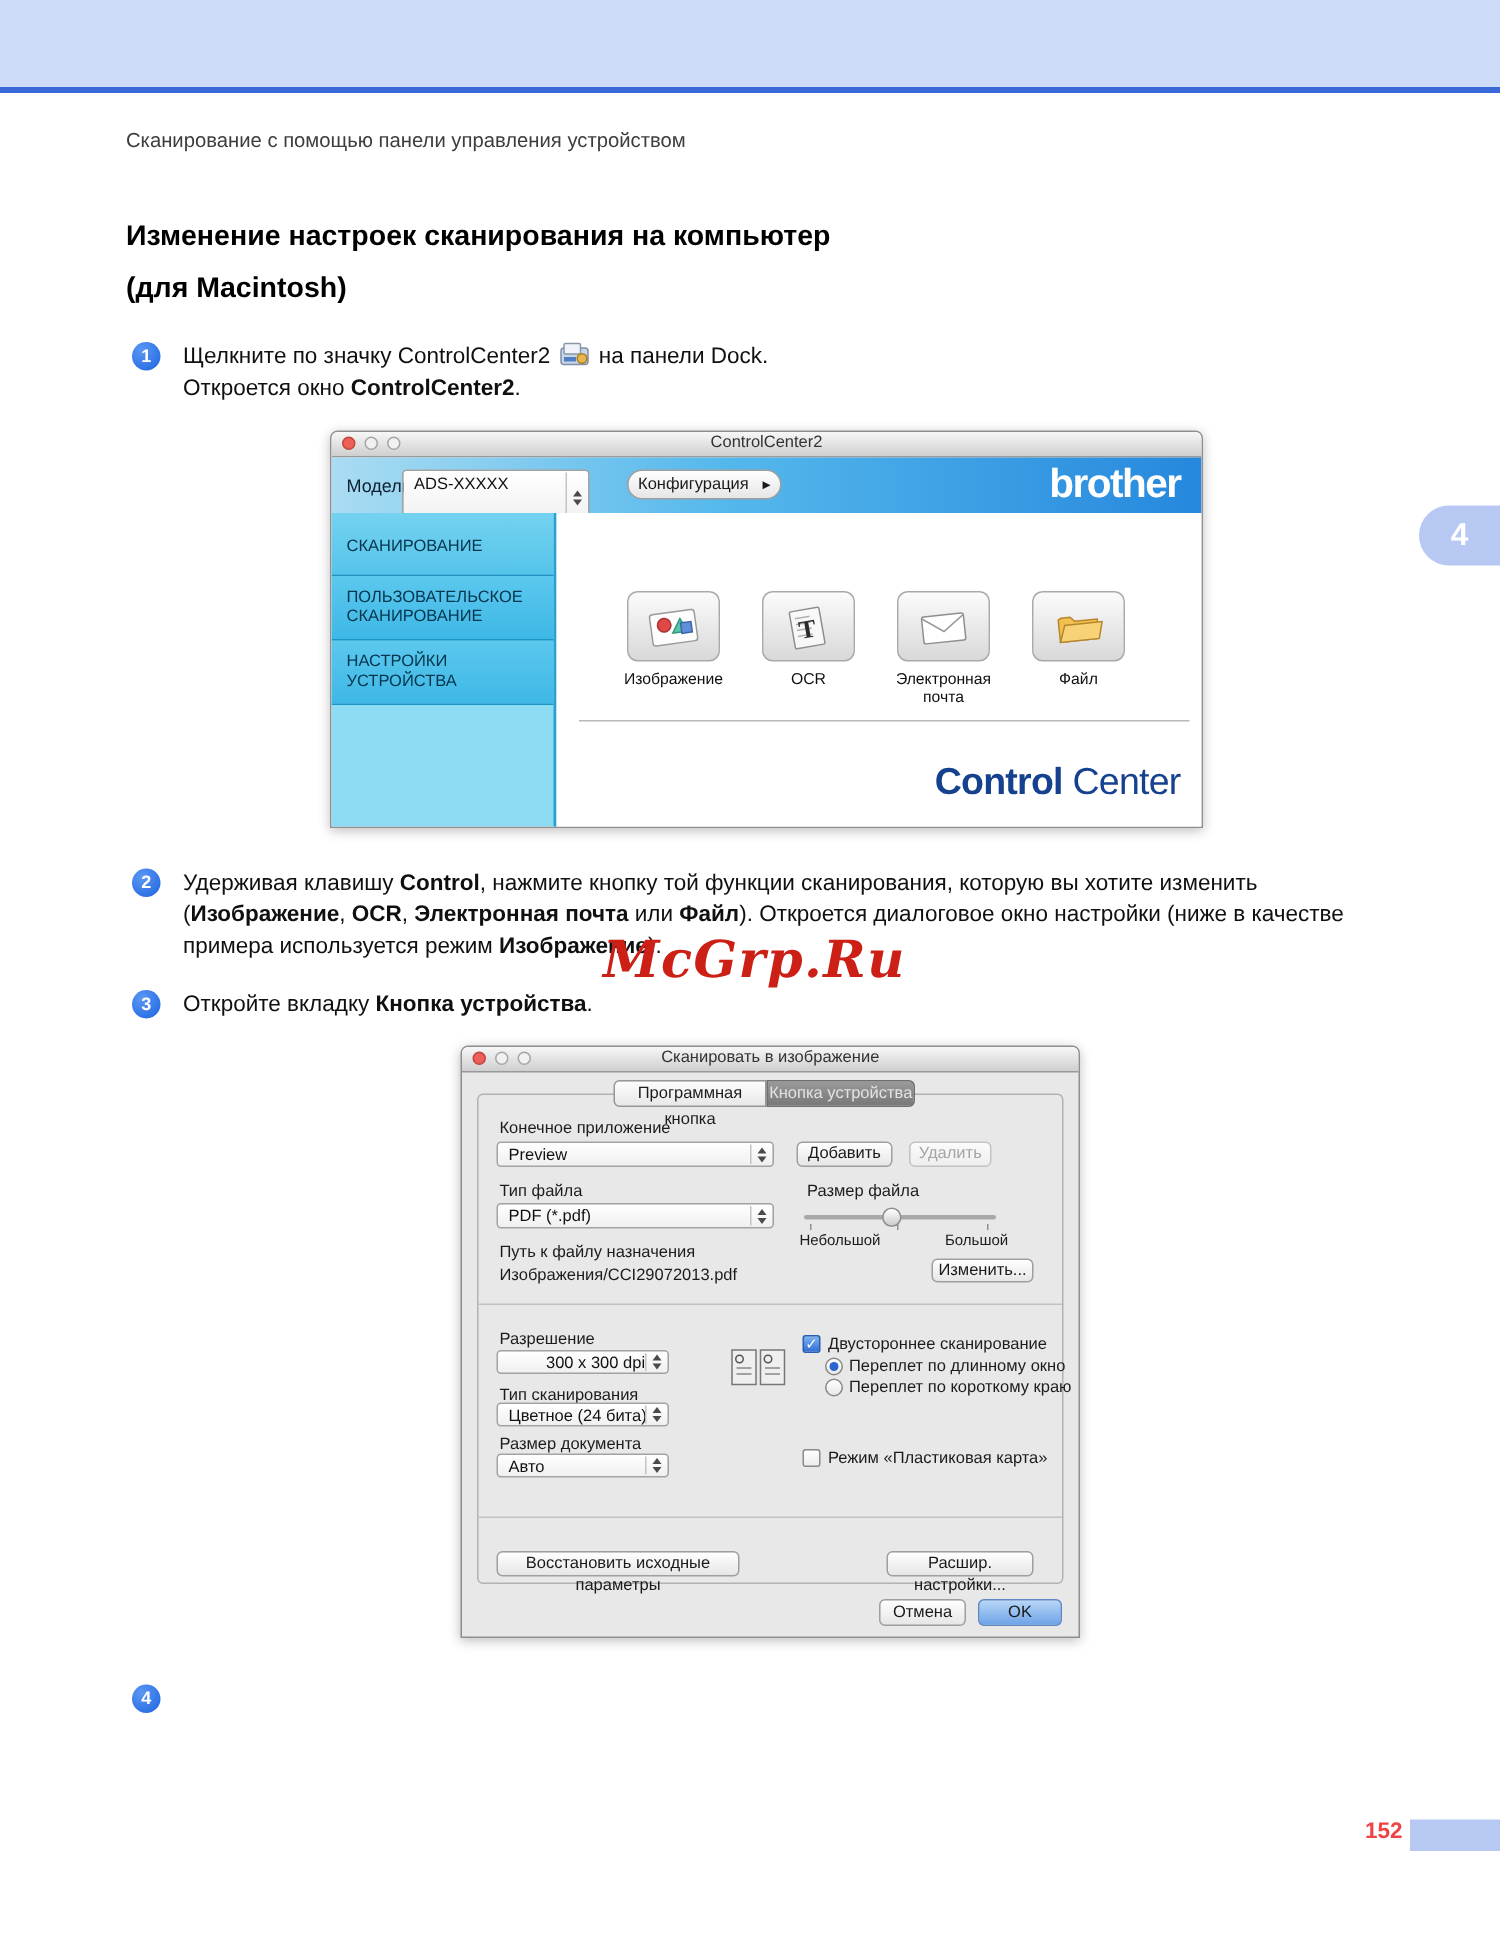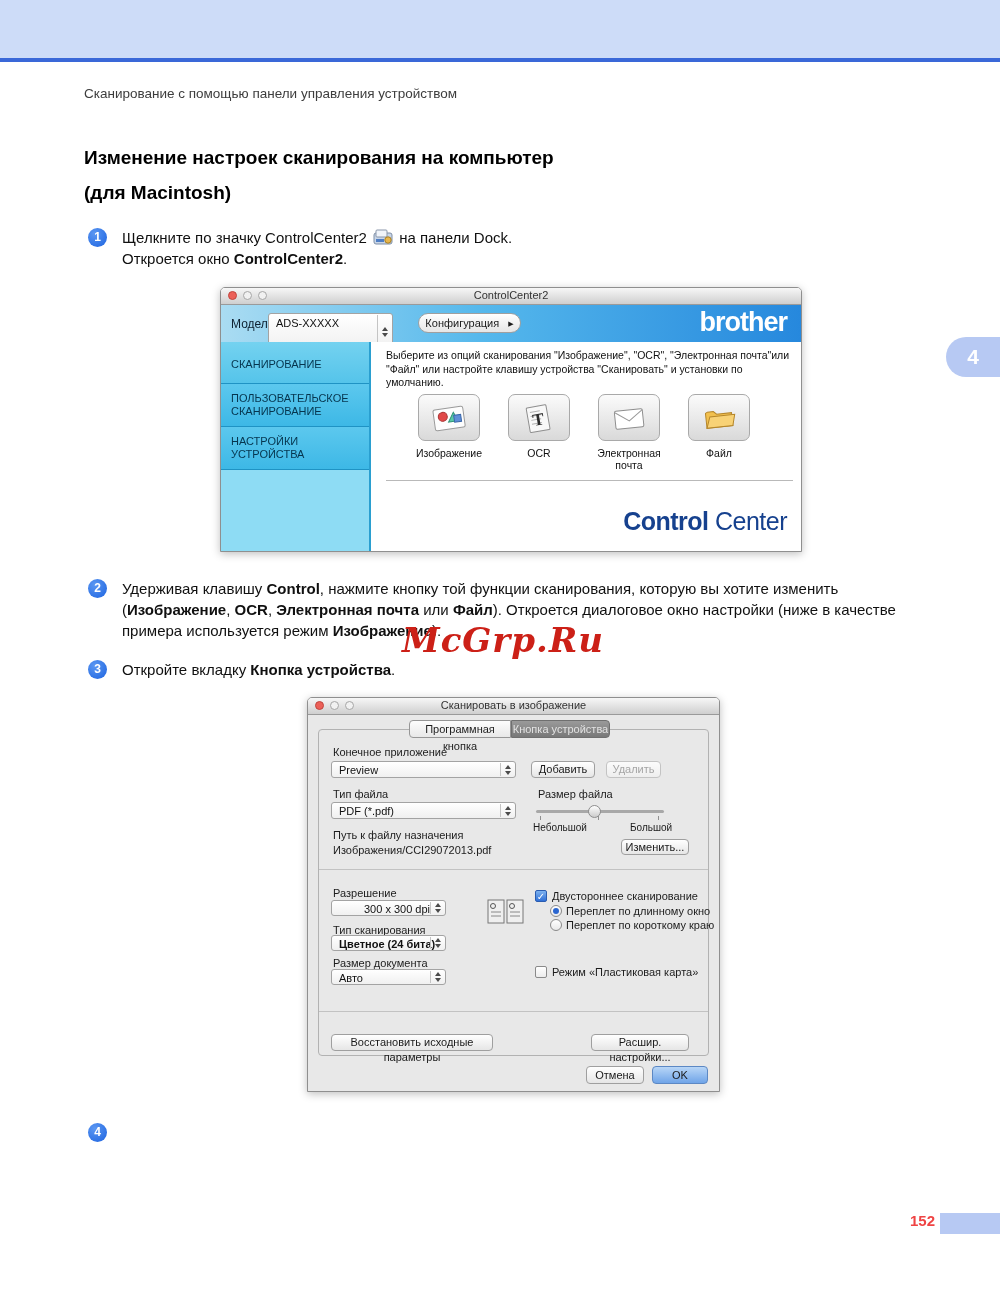--- a/index.html
+++ b/index.html
@@ -160,21 +160,20 @@
     </div>
     <div class="cc2-body">
       <div class="cc2-sidebar">
         <div class="sb-item first">СКАНИРОВАНИЕ</div>
         <div class="sb-item sb-block">ПОЛЬЗОВАТЕЛЬСКОЕ
 СКАНИРОВАНИЕ</div>
         <div class="sb-item sb-block">НАСТРОЙКИ УСТРОЙСТВА</div>
         <div class="sb-end"></div>
       </div>
       <div class="cc2-main">
-        <div class="cc2-desc">Выберите из опций сканирования "Изображение", "OCR", "Электронная почта"или "Файл" или настройте клавишу устройства "Сканировать"  и установки по умолчанию.</div>
         <div class="scan-row">
           <div class="scan-col">
             <div class="scan-btn">
               <svg width="42" height="32" viewBox="0 0 42 32">
                 <g transform="rotate(-8 21 16)">
                   <rect x="6" y="6" width="30" height="21" rx="2" fill="#fdfdfd" stroke="#9a9a9a"></rect>
                   <circle cx="15" cy="14" r="4.5" fill="#e04848" stroke="#a83232"></circle>
                   <polygon points="20,20 26,11 30,20" fill="#58c8a8" stroke="#2f9478"></polygon>
                   <rect x="26" y="14" width="7" height="7" fill="#5f8fd8" stroke="#3a66a8"></rect>
                 </g>
@@ -296,21 +295,21 @@
 
     <div class="dlg-label" style="left:25px;top:189px;">Разрешение</div>
     <div class="mac-select" style="left:23px;top:202px;width:115px;height:16px;padding-left:32px;">
       <span>300 x 300  dpi</span>
       <span class="sel-arrows">
           <span class="tri-up"></span>
           <span class="tri-down"></span>
         </span>
     </div>
     <div class="dlg-label" style="left:25px;top:226px;">Тип сканирования</div>
-    <div class="mac-select" style="left:23px;top:237px;width:115px;height:16px;font-weight:bold;">
+    <div class="mac-select" style="left:23px;top:237px;width:115px;height:16px;">
       <span>Цветное (24 бита)</span>
       <span class="sel-arrows">
           <span class="tri-up"></span>
           <span class="tri-down"></span>
         </span>
     </div>
     <div class="dlg-label" style="left:25px;top:259px;">Размер документа</div>
     <div class="mac-select" style="left:23px;top:271px;width:115px;height:16px;">
       <span>Авто</span>
       <span class="sel-arrows">

